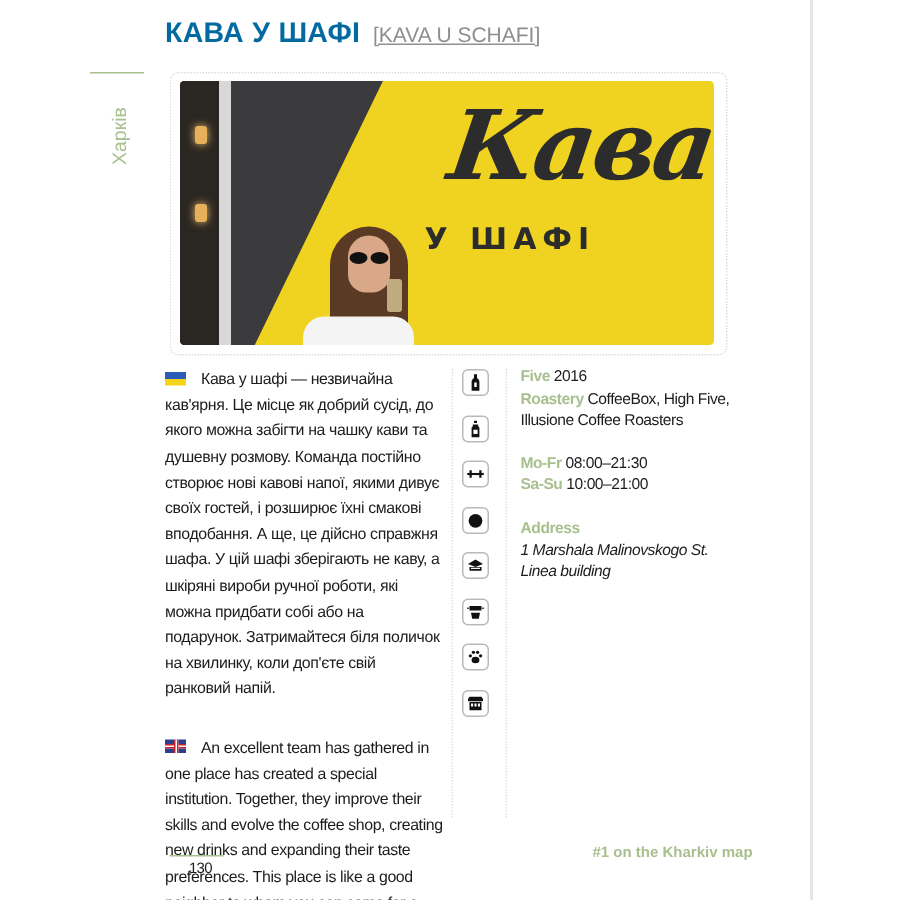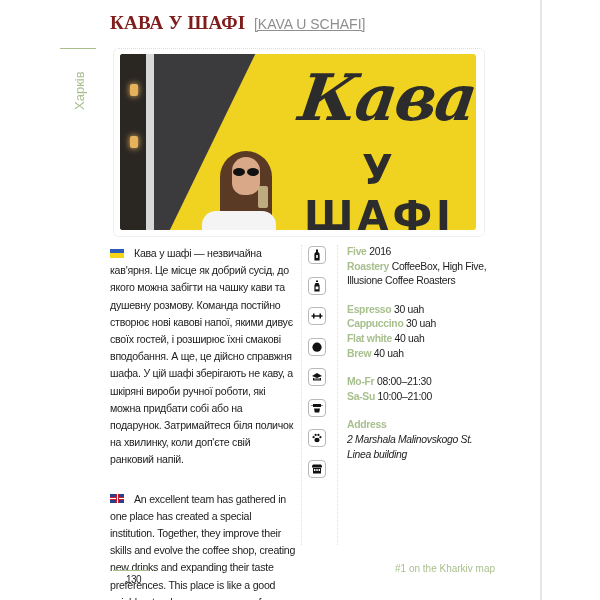--- a/index.html
+++ b/index.html
@@ -2,34 +2,34 @@
 <html><head>
   <meta charset="utf-8">
   <style>
     * { box-sizing: border-box; margin: 0; padding: 0; }
     html, body { width: 600px; height: 600px; background: #ffffff; overflow: hidden; }
     body { position: relative; font-family: "Liberation Sans", sans-serif; color: #1a1a1a; }
 
     .page-edge { position: absolute; left: 540px; top: 0; width: 2px; height: 600px; background: #e6e6e6; }
 
     .title { position: absolute; left: 110px; top: 12px; white-space: nowrap; }
-    .title .main { font-family: Liberation Serif, serif; font-weight: bold; font-size: 19px; color: #7f1d1d; letter-spacing: 0.2px; }
+    .title .main { font-family: Liberation Sans, sans-serif; font-weight: bold; font-size: 19px; color: #0369a1; letter-spacing: 0.2px; }
     .title .translit { font-size: 14px; color: #8f8f8f; margin-left: 4px; text-decoration: underline; }
 
     .side-rule { position: absolute; left: 60px; top: 48px; width: 36px; height: 1px; background: #a8bf8e; }
     .side-label { position: absolute; left: 72px; top: 52px; width: 16px; height: 60px; }
     .side-label span { position: absolute; left: 0; top: 0; display: block; transform-origin: left top; transform: translate(0px, 58px) rotate(-90deg); font-size: 13px; color: #a8bf8e; white-space: nowrap; }
 
     .photo-frame { position: absolute; left: 113px; top: 48px; width: 372px; height: 189px; border: 1px dotted #dcdcdc; border-radius: 6px; }
     .photo { position: absolute; left: 120px; top: 54px; width: 356px; height: 176px; border-radius: 3px; overflow: hidden; background: #f0d320; }
     .photo .dark-wall { position: absolute; left: 0; top: 0; width: 100%; height: 100%; background: #3b3b3d; clip-path: polygon(0 0, 38% 0, 14% 100%, 0 100%); }
     .photo .door { position: absolute; left: 0; top: 0; width: 34px; height: 100%; background: #2a2622; border-right: 8px solid #d8d8d8; }
     .photo .lamp { position: absolute; left: 10px; width: 8px; height: 12px; background: #e6b15a; border-radius: 2px; box-shadow: 0 0 6px #f4c06a; }
     .photo .sign-script { position: absolute; left: 180px; top: 6px; font-family: "DejaVu Serif", serif; font-style: italic; font-weight: bold; font-size: 64px; color: #2c2c2c; letter-spacing: -2px; transform: skewX(-8deg); }
-    .photo .sign-block { position: absolute; left: 163px; top: 93px; font-family: "DejaVu Sans", sans-serif; font-weight: bold; font-size: 40px; color: #2c2c2c; letter-spacing: 4px; text-align: center; }
+    .photo .sign-block { position: absolute; left: 163px; top: 93px; font-family: "DejaVu Sans", sans-serif; font-weight: bold; font-size: 20px; color: #2c2c2c; letter-spacing: 4px; }
     .photo .person-hair { position: absolute; left: 100px; top: 97px; width: 52px; height: 80px; background: #5a3a24; border-radius: 26px 26px 6px 6px; }
     .photo .person-face { position: absolute; left: 112px; top: 103px; width: 28px; height: 38px; background: #d9a888; border-radius: 14px 14px 12px 12px; }
     .photo .glasses { position: absolute; left: 111px; top: 114px; width: 30px; height: 8px; }
     .photo .glasses i { position: absolute; top: 0; width: 12px; height: 8px; background: #111; border-radius: 50%; }
     .photo .shirt { position: absolute; left: 82px; top: 157px; width: 74px; height: 22px; background: #f4f4f4; border-radius: 14px 14px 0 0; }
     .photo .cup { position: absolute; left: 138px; top: 132px; width: 10px; height: 22px; background: #c9b98a; border-radius: 2px; opacity: 0.9; }
 
     .col-left { position: absolute; left: 110px; top: 245px; width: 186px; font-size: 10.6px; line-height: 17.2px; color: #1c1c1c; font-family: "Liberation Sans", sans-serif; letter-spacing: -0.25px; }
     .col-left p { margin: 0; }
     .col-left .para-en { margin-top: 22px; }
@@ -46,21 +46,21 @@
     .icon-box { width: 18px; height: 18px; border: 1px solid #b9b9b9; border-radius: 4px; margin-bottom: 12.5px; display: flex; align-items: center; justify-content: center; font-size: 11px; color: #111; background: #fff; line-height: 1; }
     .icon-box svg { width: 12px; height: 12px; }
 
     .col-right { position: absolute; left: 347px; top: 245px; width: 150px; font-size: 10.4px; line-height: 14.6px; color: #1c1c1c; letter-spacing: -0.3px; }
     .col-right .lbl { color: #a8bf8e; font-weight: bold; }
     .col-right .blk { margin-bottom: 14px; }
     .col-right .addr { font-style: italic; }
 
     .footer-rule { position: absolute; left: 113px; top: 570px; width: 36px; height: 1px; background: #a8bf8e; }
     .page-num { position: absolute; left: 126px; top: 574px; font-size: 10px; color: #1c1c1c; letter-spacing: -0.5px; }
-    .footer-right { position: absolute; left: 395px; top: 563px; font-size: 10px; font-weight: normal; color: #a8bf8e; white-space: nowrap; }
+    .footer-right { position: absolute; left: 395px; top: 563px; font-size: 10px; font-weight: bold; color: #a8bf8e; white-space: nowrap; }
   </style>
 </head>
 <body>
 
 <div class="page-edge"></div>
 
 <div class="title">
   <span class="main">КАВА У ШАФІ</span>
   <span class="translit">[KAVA U SCHAFI]</span>
 </div>
@@ -160,31 +160,25 @@
       </svg>
   </div>
 </div>
 
 <div class="col-right">
   <div class="blk">
     <div><span class="lbl">Five</span> <span>2016</span></div>
     <div><span class="lbl">Roastery</span> <span>CoffeeBox, High Five, Illusione Coffee Roasters</span></div>
   </div>
   <div class="blk">
-    <div><span class="lbl">Espresso</span> <span>30 uah</span></div>
-    <div><span class="lbl">Cappuccino</span> <span>30 uah</span></div>
-    <div><span class="lbl">Flat white</span> <span>40 uah</span></div>
-    <div><span class="lbl">Brew</span> <span>40 uah</span></div>
-  </div>
-  <div class="blk">
     <div><span class="lbl">Mo-Fr</span> <span>08:00–21:30</span></div>
     <div><span class="lbl">Sa-Su</span> <span>10:00–21:00</span></div>
   </div>
   <div class="blk">
     <div class="lbl">Address</div>
-    <div class="addr">2 Marshala Malinovskogo St.</div>
+    <div class="addr">1 Marshala Malinovskogo St.</div>
     <div class="addr">Linea building</div>
   </div>
 </div>
 
 <div class="footer-rule"></div>
 <div class="page-num">130</div>
 <div class="footer-right">#1 on the Kharkiv map</div>
 
 </body></html>

